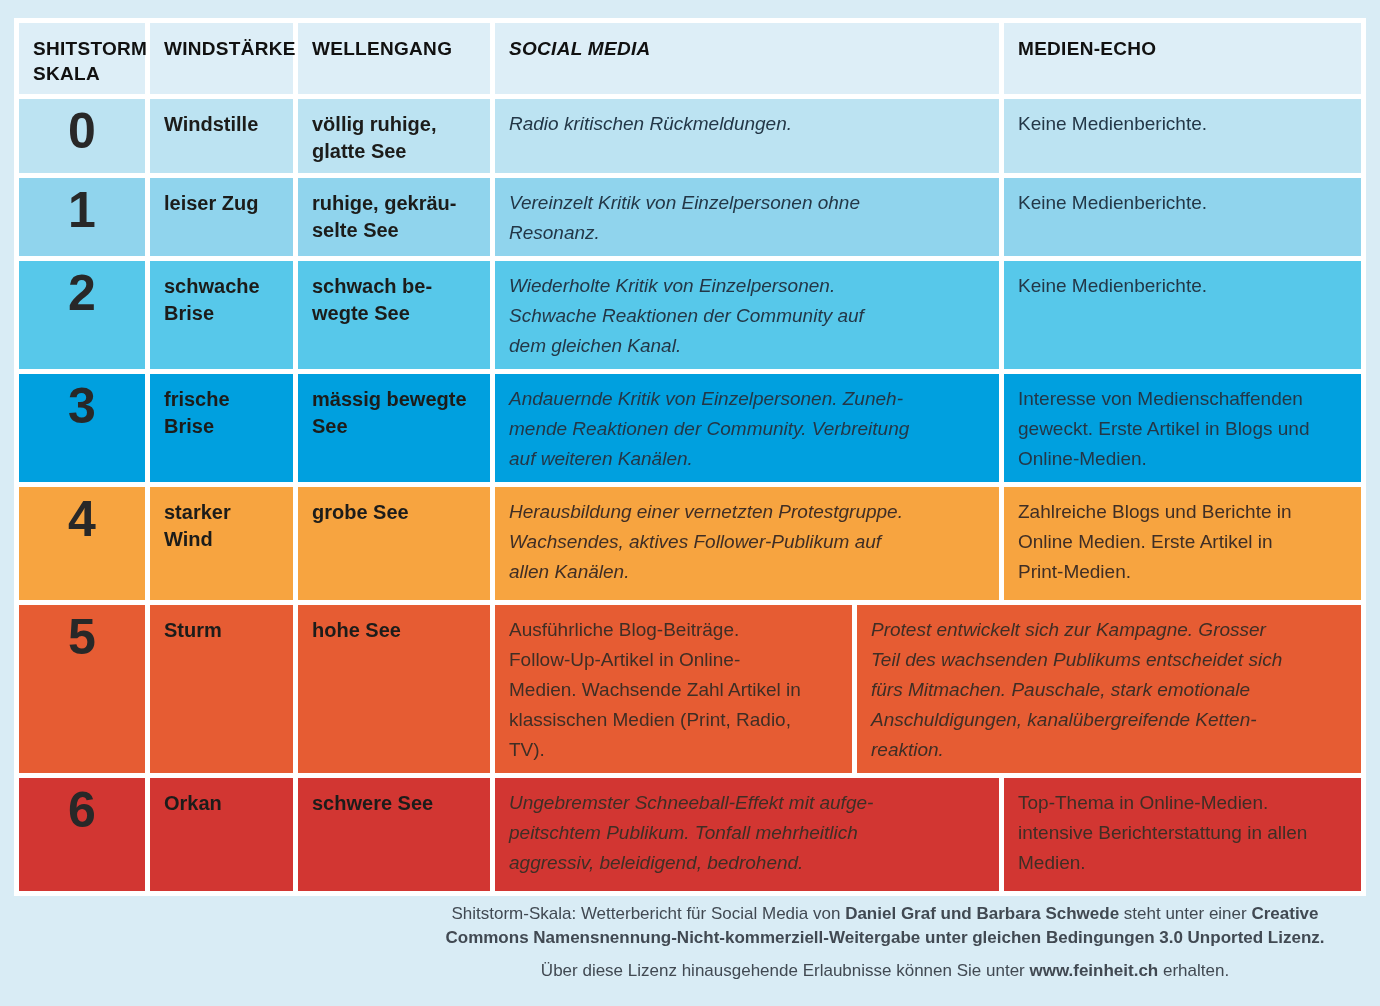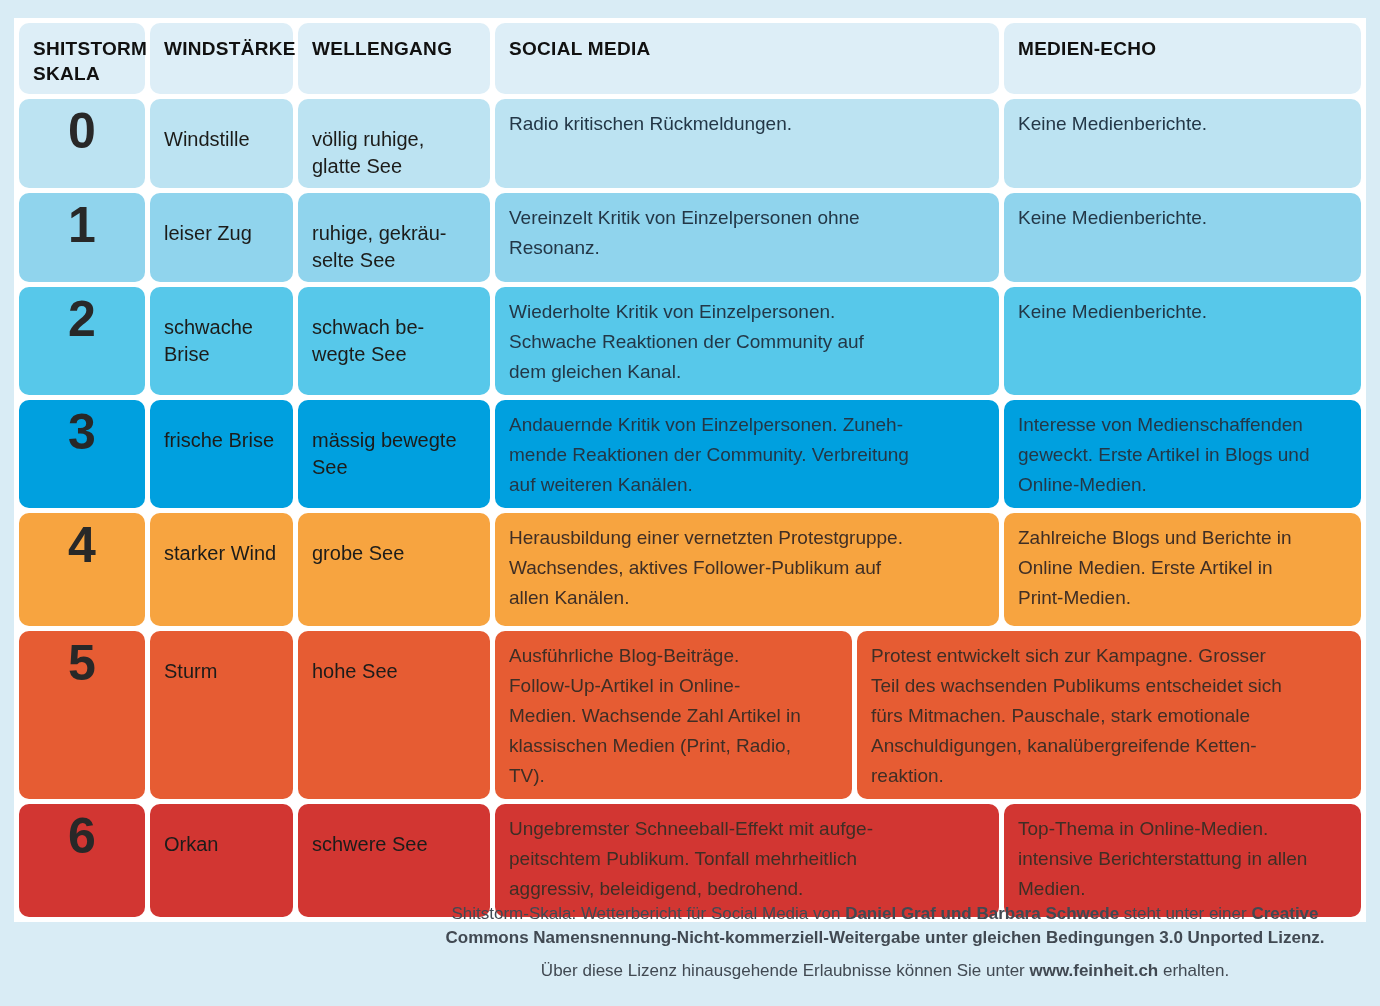--- a/index.html
+++ b/index.html
@@ -31,26 +31,25 @@
     gap: 5px;
   }
   .t-row {
     display: flex;
     gap: 5px;
   }
   .cell {
     padding: 10px 14px 8px 14px;
     white-space: pre-line;
     background: var(--row-bg, var(--header-bg));
-    border-radius: 10px;
   }
   .c1 { width: 126px; flex: 0 0 126px; }
   .c2 { width: 143px; flex: 0 0 143px; }
   .c3 { width: 192px; flex: 0 0 192px; }
-  .c4 { width: 504px; flex: 0 0 504px; }
+  .c4 { width: 504px; flex: 0 0 504px; font-style: italic; }
   .c5 { flex: 1 1 auto; }
 
   .header-row .cell {
     background: var(--header-bg);
     color: var(--header-text);
     font-weight: bold;
     font-size: 19px;
     line-height: 25px;
     letter-spacing: 0.3px;
     padding-top: 13px;
@@ -66,25 +65,25 @@
 
   .num {
     font-size: 50px;
     font-weight: bold;
     color: var(--number-text);
     text-align: center;
     line-height: 1.05;
     padding-top: 6px;
   }
   .bold-cell {
-    font-weight: normal;
+    font-weight: bold;
     font-size: 20px;
     line-height: 27px;
     color: #1c1c1a;
-    padding-top: 27px;
+    padding-top: 12px;
   }
   .text-cell {
     font-size: 19px;
     line-height: 30px;
   }
   .tone-cool .text-cell { color: var(--cool-text); }
   .tone-warm .text-cell { color: var(--warm-text); }
 
   .footer {
     position: absolute;

